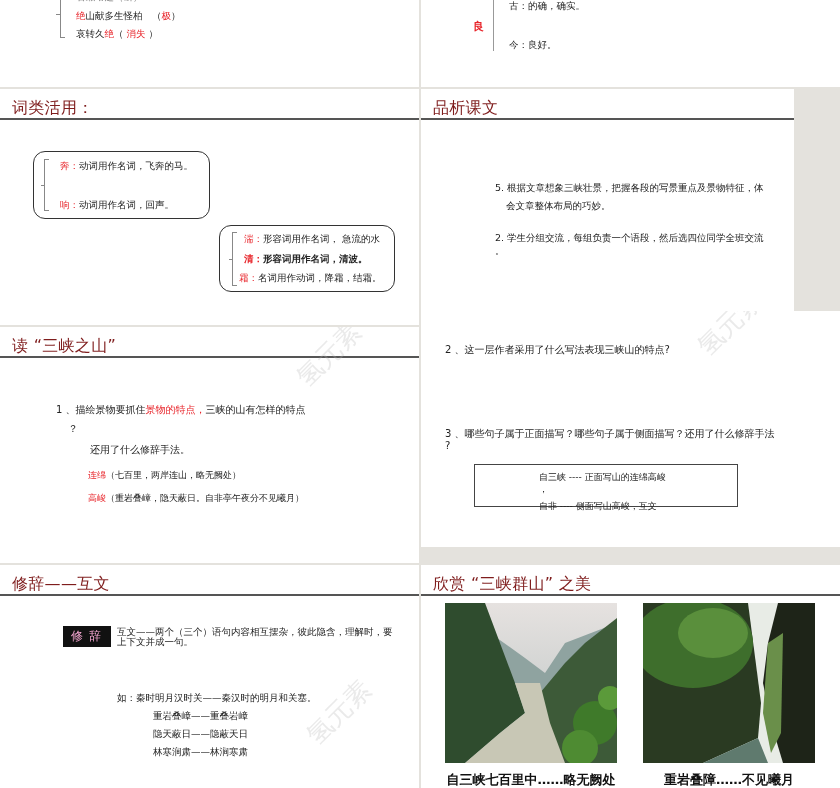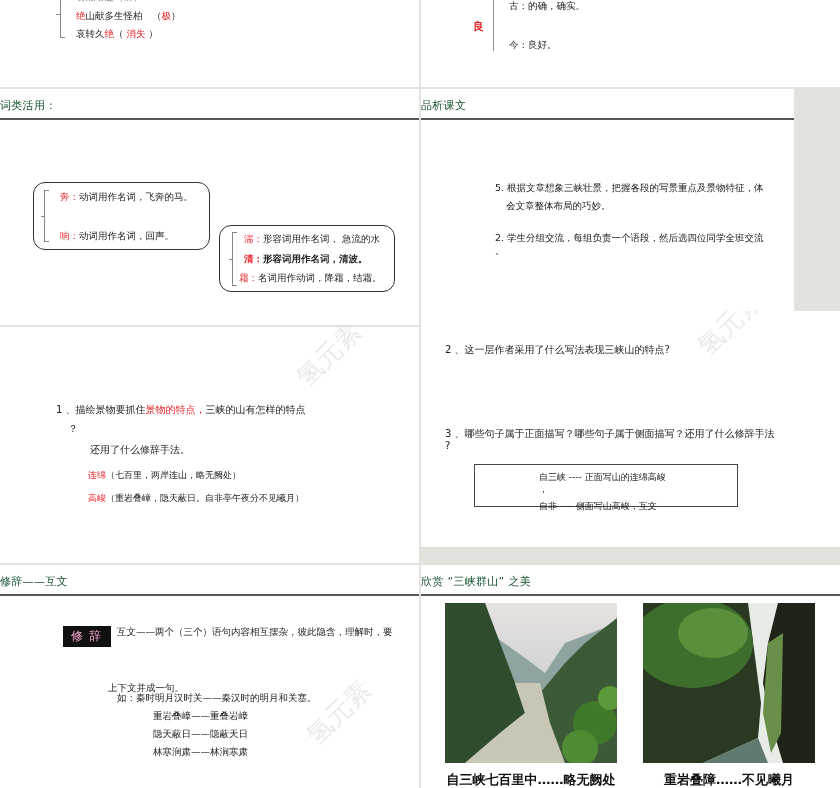--- a/index.html
+++ b/index.html
@@ -1,20 +1,20 @@
 <!DOCTYPE html>
 <html><head>
 <meta charset="utf-8">
 <style>
   * { box-sizing: border-box; margin: 0; padding: 0; }
   html, body { width: 840px; height: 788px; overflow: hidden; background: #e4e2dd; }
   body { font-family: "DejaVu Sans", "Liberation Sans", sans-serif; color: #222; position: relative; }
   .slide { position: absolute; background: #fff; overflow: hidden; }
   .title-bar { position: absolute; left: 0; right: 0; top: 0; height: 31px; border-bottom: 2px solid #555; }
-  .title-text { position: absolute; left: 0; top: 9px; font-size: 11px; color: #14532d; letter-spacing: 0.3px; }
+  .title-text { position: absolute; left: 12px; top: 9px; font-size: 16px; color: #7f1d1d; letter-spacing: 0.3px; }
   .red { color: #e8242a; }
   .small { font-size: 9.5px; }
   .tiny { font-size: 8px; }
   .watermark { position: absolute; font-size: 26px; color: rgba(180,180,180,0.28); transform: rotate(-45deg); pointer-events: none; white-space: nowrap; }
   .bracket { position: absolute; border: 1px solid #888; border-right: none; width: 5px; }
   .bracket-tick { position: absolute; width: 4px; border-top: 1px solid #888; }
   .rounded-box { position: absolute; border: 1.3px solid #333; border-radius: 12px; background: #fff; }
   .rect-box { position: absolute; border: 1.3px solid #444; background: #fff; }
   .line { position: absolute; font-size: 9.5px; white-space: nowrap; }
   .photo { position: absolute; overflow: hidden; }
@@ -40,21 +40,21 @@
   <div class="line" style="left:52px;top:19px;font-size:11px;font-weight:bold;color:#e8242a;">良</div>
   <div style="position:absolute;left:72px;top:0;width:1px;height:51px;background:#999;"></div>
   <div class="line" style="left:88px;top:0;">古：的确，确实。</div>
   <div class="line" style="left:88px;top:39px;">今：良好。</div>
 </div>
 
 <div class="slide" style="left:0;top:89px;width:419px;height:236px;">
   <div class="title-bar">
       <span class="title-text">词类活用：</span>
     </div>
-  <div class="rounded-box" style="left:33px;top:62px;width:177px;height:68px;margin-top:31px;">
+  <div class="rounded-box" style="left:33px;top:62px;width:177px;height:68px;">
     <div class="bracket" style="left:10px;top:7px;height:52px;"></div>
     <div class="bracket-tick" style="left:7px;top:33px;"></div>
     <div class="line" style="left:26px;top:8px;"><span class="red">奔：</span><span>动词用作名词，飞奔的马。</span></div>
     <div class="line" style="left:26px;top:47px;"><span class="red">响：</span><span>动词用作名词，回声。</span></div>
   </div>
   <div class="rounded-box" style="left:219px;top:136px;width:176px;height:67px;">
     <div class="bracket" style="left:12px;top:6px;height:54px;"></div>
     <div class="bracket-tick" style="left:9px;top:33px;"></div>
     <div class="line" style="left:24px;top:7px;"><span class="red">湍：</span><span>形容词用作名词，  急流的水</span></div>
     <div class="line" style="left:24px;top:27px;font-weight:bold;"><span class="red">清：</span><span>形容词用作名词，清波。</span></div>
@@ -66,20 +66,23 @@
   <div class="title-bar">
       <span class="title-text">品析课文</span>
     </div>
   <div class="line" style="left:74px;top:93px;">5. 根据文章想象三峡壮景，把握各段的写景重点及景物特征，体</div>
   <div class="line" style="left:85px;top:111px;">会文章整体布局的巧妙。</div>
   <div class="line" style="left:74px;top:143px;">2. 学生分组交流，每组负责一个语段，然后选四位同学全班交流</div>
   <div class="line" style="left:74px;top:156px;">。</div>
 </div>
 
 <div class="slide" style="left:0;top:327px;width:419px;height:236px;">
+  <div class="title-bar">
+      <span class="title-text">读 “三峡之山”</span>
+    </div>
   <div class="line" style="left:56px;top:76px;font-size:10px;"><span>1 、描绘景物要抓住</span><span class="red">景物的特点，</span><span>三峡的山有怎样的特点</span></div>
   <div class="line" style="left:68px;top:95px;font-size:10px;">？</div>
   <div class="line" style="left:90px;top:116px;font-size:10px;">还用了什么修辞手法。</div>
   <div class="line" style="left:88px;top:142px;font-size:9px;"><span class="red">连绵</span><span>（七百里，两岸连山，略无阙处）</span></div>
   <div class="line" style="left:88px;top:165px;font-size:9px;"><span class="red">高峻</span><span>（重岩叠嶂，隐天蔽日。自非亭午夜分不见曦月）</span></div>
   <div class="watermark" style="left:290px;top:10px;">氢元素</div>
 </div>
 
 <div class="slide" style="left:421px;top:311px;width:419px;height:236px;">
   <div class="line" style="left:24px;top:32px;font-size:10px;">2 、这一层作者采用了什么写法表现三峡山的特点?</div>
@@ -92,21 +95,21 @@
   </div>
   <div class="watermark" style="left:270px;top:-5px;">氢元素</div>
 </div>
 
 <div class="slide" style="left:0;top:565px;width:419px;height:223px;">
   <div class="title-bar">
       <span class="title-text">修辞——互文</span>
     </div>
   <div class="tag-box" style="left:63px;top:61px;">修辞</div>
   <div class="line tiny" style="left:117px;top:61px;">互文——两个（三个）语句内容相互摆杂，彼此隐含，理解时，要</div>
-  <div class="line tiny" style="left:108px;top:71px;margin-top:46px;">上下文并成一句。</div>
+  <div class="line tiny" style="left:117px;top:71px;">上下文并成一句。</div>
   <div class="line small" style="left:117px;top:127px;">如：秦时明月汉时关——秦汉时的明月和关塞。</div>
   <div class="line small" style="left:153px;top:145px;">重岩叠嶂——重叠岩嶂</div>
   <div class="line small" style="left:153px;top:163px;">隐天蔽日——隐蔽天日</div>
   <div class="line small" style="left:153px;top:181px;">林寒涧肃——林涧寒肃</div>
   <div class="watermark" style="left:300px;top:130px;">氢元素</div>
 </div>
 
 <div class="slide" style="left:421px;top:565px;width:419px;height:223px;">
   <div class="title-bar">
       <span class="title-text">欣赏 “三峡群山” 之美</span>

